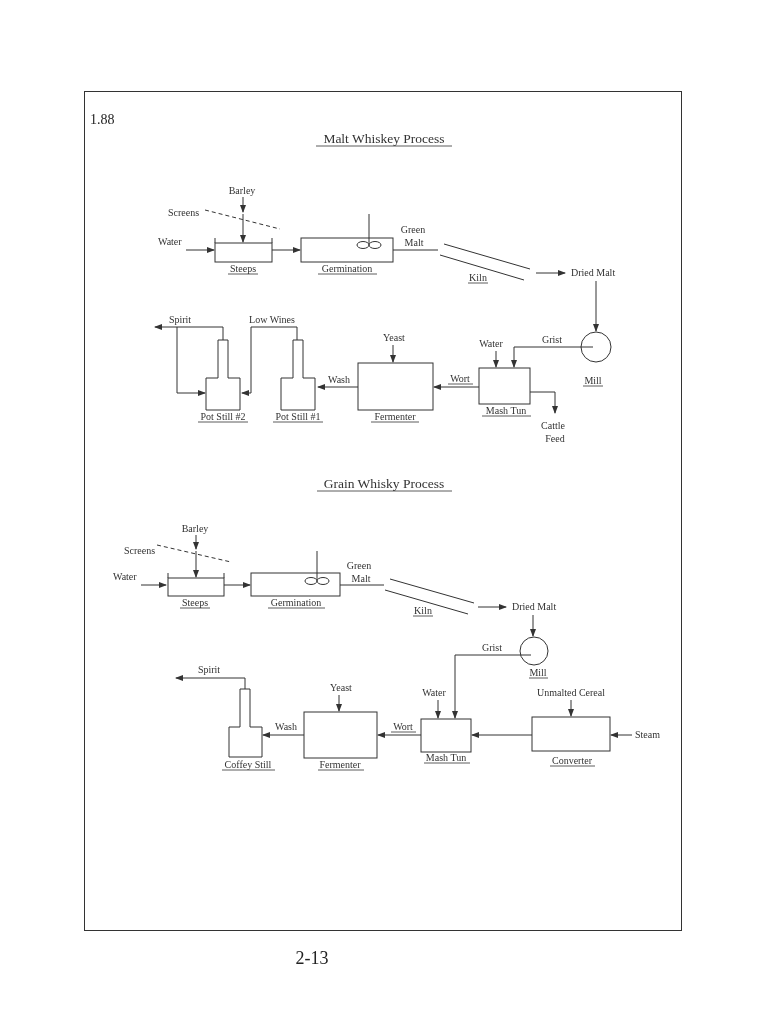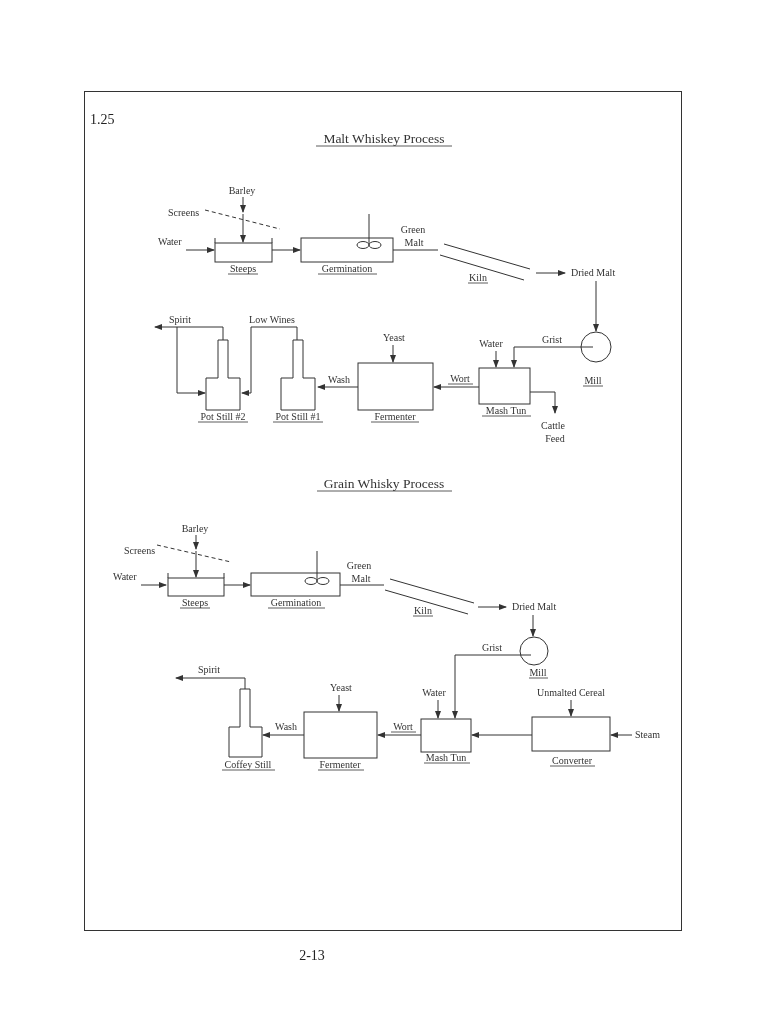--- a/index.html
+++ b/index.html
@@ -1,32 +1,32 @@
 <!DOCTYPE html>
 <html><head>
 <meta charset="utf-8">
 <style>
   html, body { margin: 0; padding: 0; background: #ffffff; }
   body { width: 768px; height: 1024px; position: relative; overflow: hidden; font-family: "Liberation Serif", serif; color: #222; }
   #frame { position: absolute; left: 84px; top: 91px; width: 598px; height: 840px; border: 1px solid #333; box-sizing: border-box; }
   #section-num { position: absolute; left: 90px; top: 112px; font-size: 14px; }
-  #page-num { position: absolute; left: 0; width: 624px; top: 948px; text-align: center; font-size: 14px; }
+  #page-num { position: absolute; left: 0; width: 624px; top: 948px; text-align: center; font-size: 18px; }
   svg { position: absolute; left: 0; top: 0; }
   svg text { font-family: "Liberation Serif", serif; fill: #333; }
   .t { font-size: 10px; }
   .title { font-size: 13.5px; }
   .ln { stroke: #333; stroke-width: 1; fill: none; }
   .box { stroke: #333; stroke-width: 1; fill: #fff; }
   .u { stroke: #333; stroke-width: 0.8; }
 </style>
 </head>
 <body>
 
 <div id="frame"></div>
-<div id="section-num">1.25</div>
+<div id="section-num">1.88</div>
 <div id="page-num">2-13</div>
 
 <svg width="768" height="1024" viewBox="0 0 768 1024">
   <defs>
     <marker id="ah" markerWidth="8" markerHeight="6" refX="7" refY="3" orient="auto" markerUnits="userSpaceOnUse">
       <path d="M0,0 L8,3 L0,6 Z" fill="#333"></path>
     </marker>
   </defs>
 
   <g>

